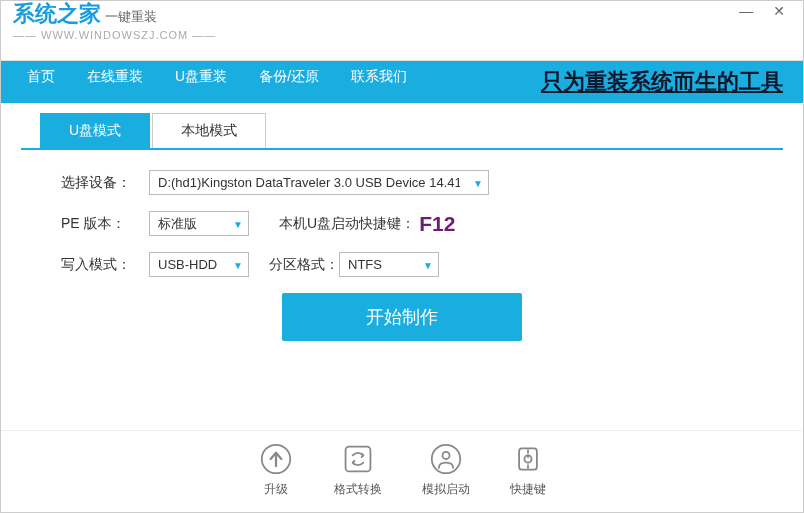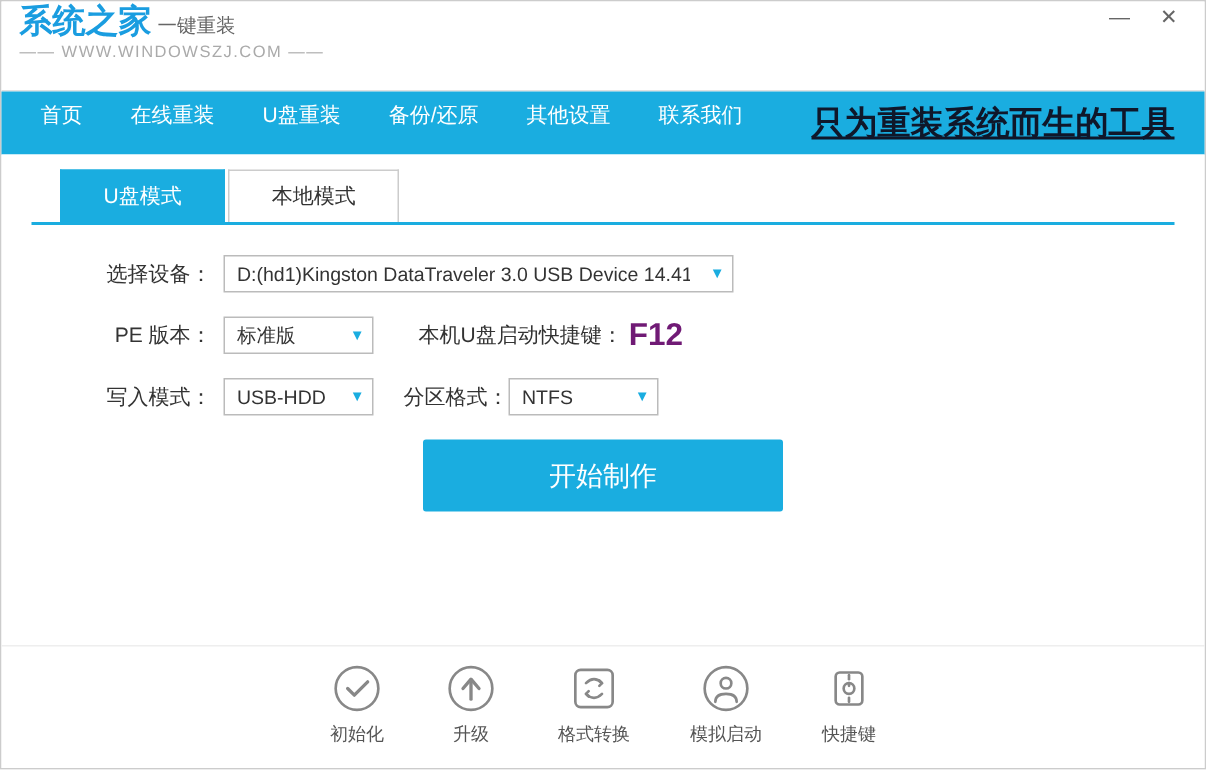--- a/index.html
+++ b/index.html
@@ -141,21 +141,20 @@
     .form-row {
       display: flex;
       align-items: center;
       margin-bottom: 16px;
     }
 
     .form-label {
       font-size: 14px;
       color: #333;
       width: 80px;
-      text-align: right;
       margin-right: 8px;
       flex-shrink: 0;
     }
 
     .select-wrapper {
       position: relative;
       display: inline-block;
     }
 
     .select-wrapper::after {
@@ -297,21 +296,20 @@
       <button class="title-btn">✕</button>
     </div>
   </div>
 
   <div class="nav-bar">
     <div class="nav-items">
       <a class="nav-item">首页</a>
       <a class="nav-item">在线重装</a>
       <a class="nav-item">U盘重装</a>
       <a class="nav-item">备份/还原</a>
-      <a class="nav-item">其他设置</a>
       <a class="nav-item">联系我们</a>
     </div>
     <div class="nav-slogan">只为重装系统而生的工具</div>
   </div>
 
   <div class="main-content">
 
     <div class="tabs">
       <div class="tab active">U盘模式</div>
       <div class="tab">本地模式</div>
@@ -355,29 +353,20 @@
       </div>
 
       <div class="make-btn-wrapper">
         <button class="make-btn">开始制作</button>
       </div>
 
     </div>
 
     <div class="bottom-toolbar">
 
-      <div class="tool-item">
-        <div class="tool-icon">
-          <svg viewBox="0 0 36 36" fill="none" xmlns="http://www.w3.org/2000/svg">
-            <circle cx="18" cy="18" r="16" stroke="#888" stroke-width="2" fill="none"></circle>
-            <polyline points="11,18 16,23 26,13" stroke="#888" stroke-width="2.5" fill="none" stroke-linecap="round" stroke-linejoin="round"></polyline>
-          </svg>
-        </div>
-        <span>初始化</span>
-      </div>
 
       <div class="tool-item">
         <div class="tool-icon">
           <svg viewBox="0 0 36 36" fill="none" xmlns="http://www.w3.org/2000/svg">
             <circle cx="18" cy="18" r="16" stroke="#888" stroke-width="2" fill="none"></circle>
             <line x1="18" y1="26" x2="18" y2="12" stroke="#888" stroke-width="2.5" stroke-linecap="round"></line>
             <polyline points="12,18 18,11 24,18" stroke="#888" stroke-width="2.5" fill="none" stroke-linecap="round" stroke-linejoin="round"></polyline>
           </svg>
         </div>
         <span>升级</span>

